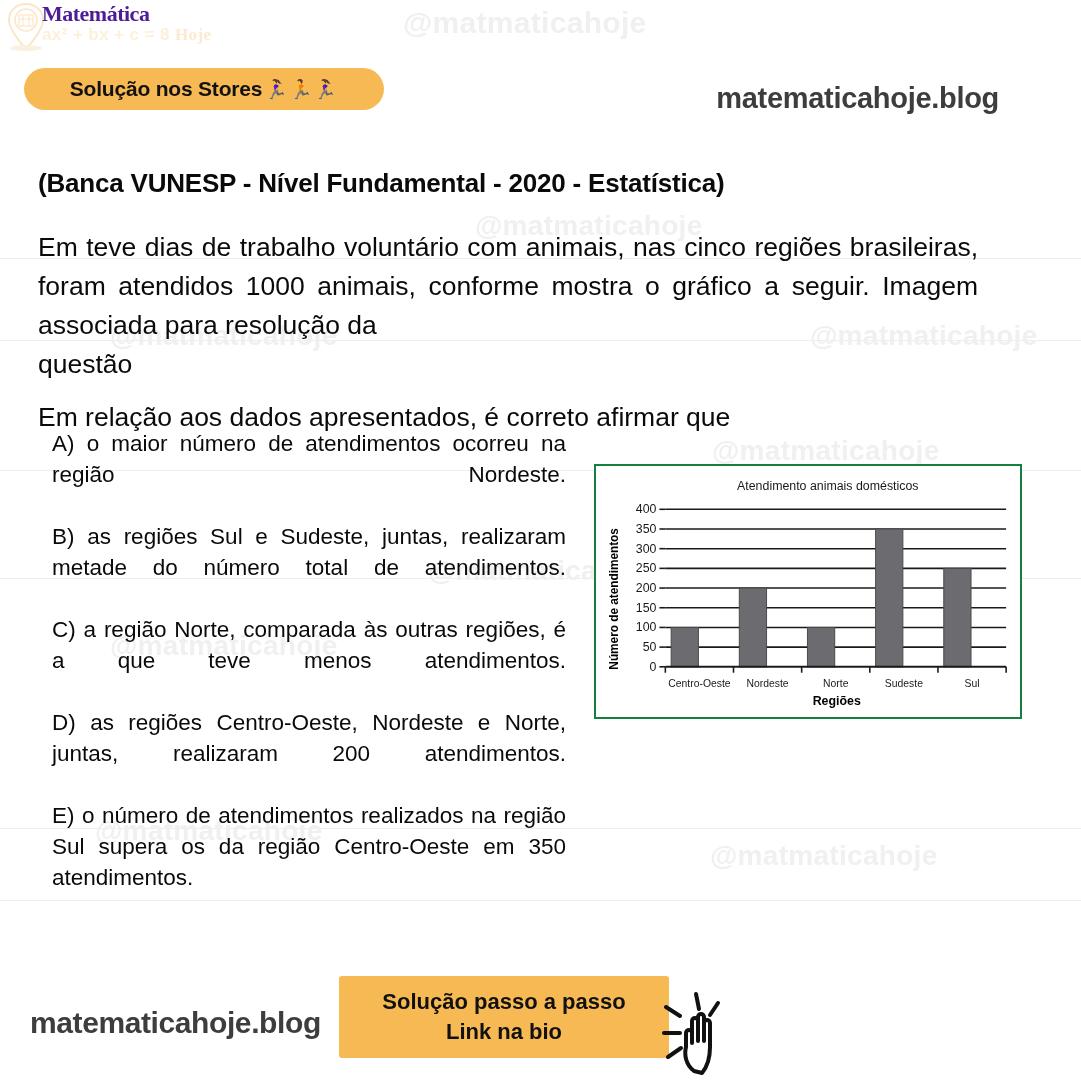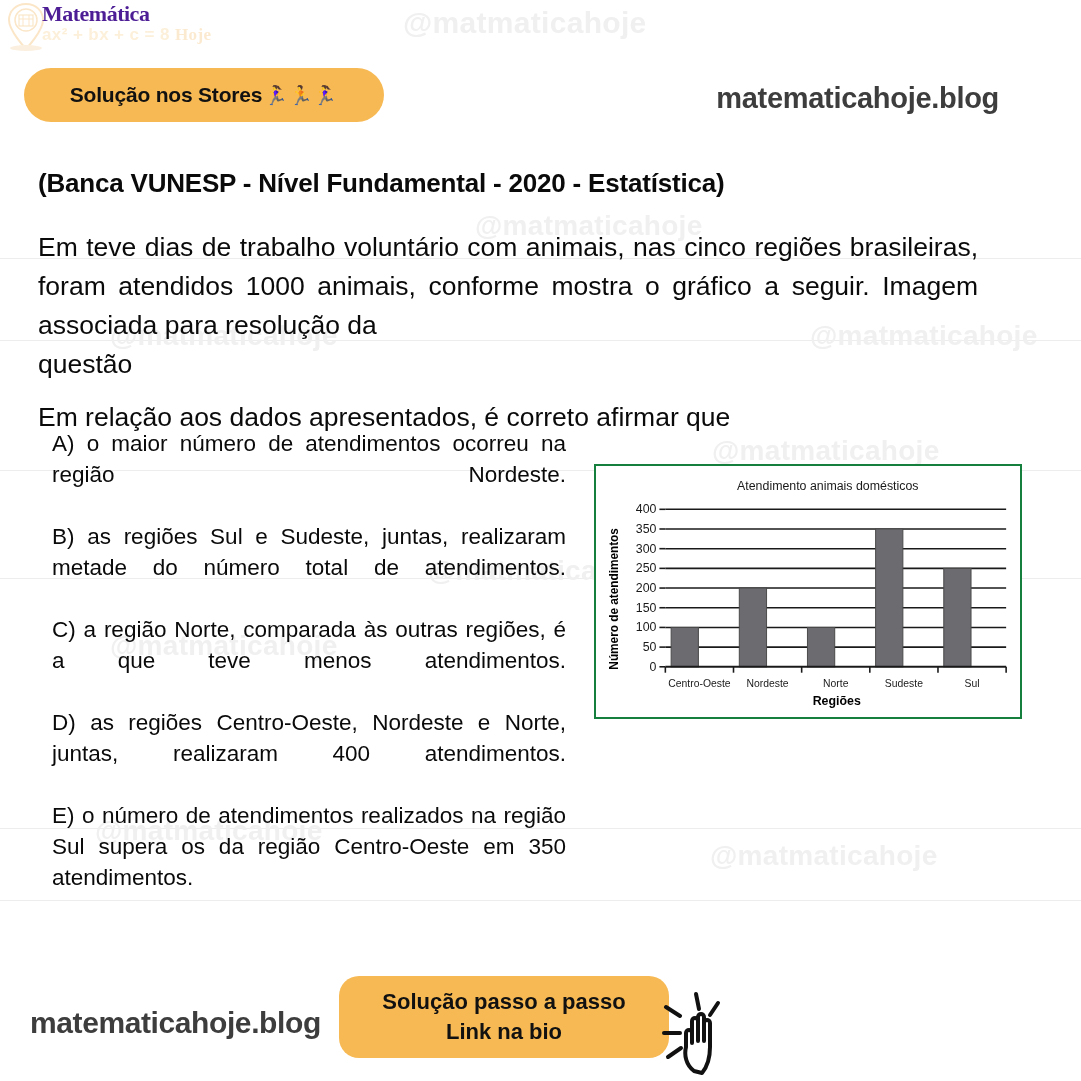--- a/index.html
+++ b/index.html
@@ -95,21 +95,21 @@
   }
   .logo-sub .hoje {
     font-family: "Liberation Serif", serif;
     color: #fcead0;
   }
 
   
   .pill-top {
     position: absolute;
     left: 24px; top: 68px;
-    width: 360px; height: 54px;
+    width: 360px; height: 42px;
     background: #f7b953;
     border-radius: 28px;
     display: flex;
     align-items: center;
     justify-content: center;
     gap: 2px;
     z-index: 5;
     cursor: pointer;
   }
   .pill-top-label {
@@ -206,21 +206,21 @@
     font-weight: bold;
     color: #3d3d3d;
     letter-spacing: -.4px;
     z-index: 5;
   }
   .pill-bottom {
     position: absolute;
     left: 339px; top: 976px;
     width: 330px; height: 82px;
     background: #f7b953;
-    border-radius: 20px;
+    border-radius: 3px;
     display: flex;
     flex-direction: column;
     align-items: center;
     justify-content: center;
     z-index: 5;
     cursor: pointer;
   }
   .pill-bottom-l1, .pill-bottom-l2 {
     font-size: 22px;
     font-weight: bold;
@@ -289,21 +289,21 @@
   <div class="q-body">
     <div class="q-para">Em teve dias de trabalho voluntário com animais, nas cinco regiões brasileiras, foram atendidos 1000 animais, conforme mostra o gráfico a seguir. Imagem associada para resolução da</div>
     <div class="q-para last-line">questão</div>
     <div class="q-para2">Em relação aos dados apresentados, é correto afirmar que</div>
   </div>
 
   <div class="alts">
     <div class="alt">A) o maior número de atendimentos ocorreu na região Nordeste.</div>
     <div class="alt">B) as regiões Sul e Sudeste, juntas, realizaram metade do número total de atendimentos.</div>
     <div class="alt">C) a região Norte, comparada às outras regiões, é a que teve menos atendimentos.</div>
-    <div class="alt">D) as regiões Centro-Oeste, Nordeste e Norte, juntas, realizaram 400 atendimentos.</div>
+    <div class="alt">D) as regiões Centro-Oeste, Nordeste e Norte, juntas, realizaram 200 atendimentos.</div>
     <div class="alt">E) o número de atendimentos realizados na região Sul supera os da região Centro-Oeste em 350 atendimentos.</div>
   </div>
 
   <div class="chart-box">
     <svg class="chart-svg" viewBox="0 0 428 255" preserveAspectRatio="none">
       <text id="ch-title" x="234" y="24" text-anchor="middle" font-family="Liberation Sans, sans-serif" font-size="12.5" fill="#1a1a1a">Atendimento animais domésticos</text>
       <text id="ch-ylabel" x="22" y="135" text-anchor="middle" transform="rotate(-90 22 135)" font-family="Liberation Sans, sans-serif" font-size="12" font-weight="bold" fill="#000">Número de atendimentos</text>
       <g id="ch-grid">
           <line x1="64" y1="204" x2="70" y2="204" stroke="#1A1A1A" stroke-width="1.6"></line>
           <line x1="70" y1="184" x2="414" y2="184" stroke="#1A1A1A" stroke-width="1.6"></line>

